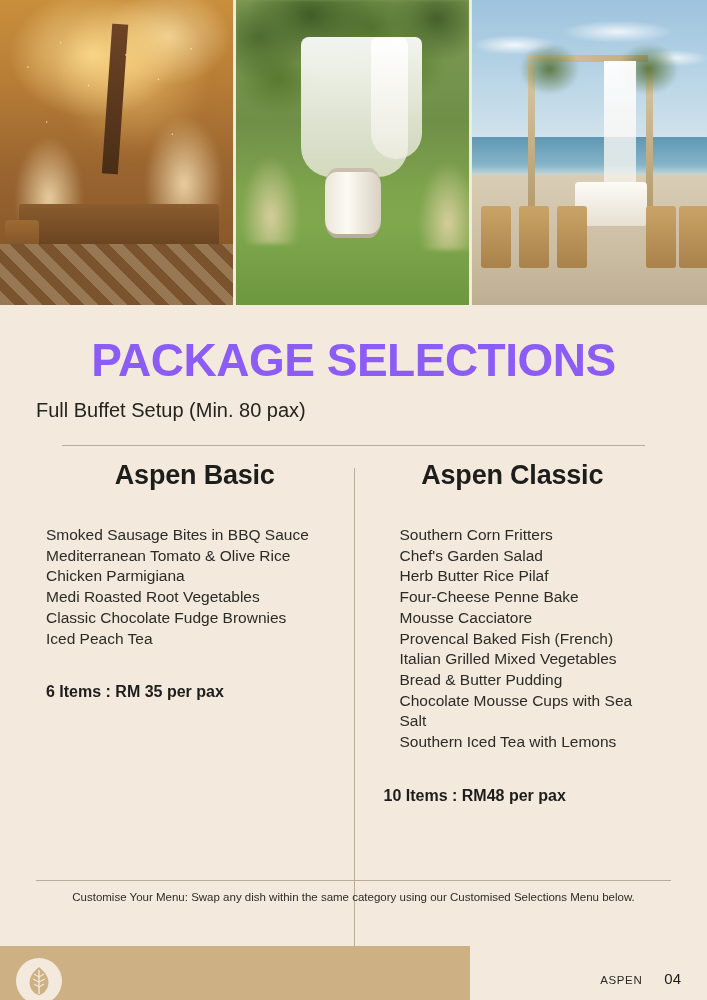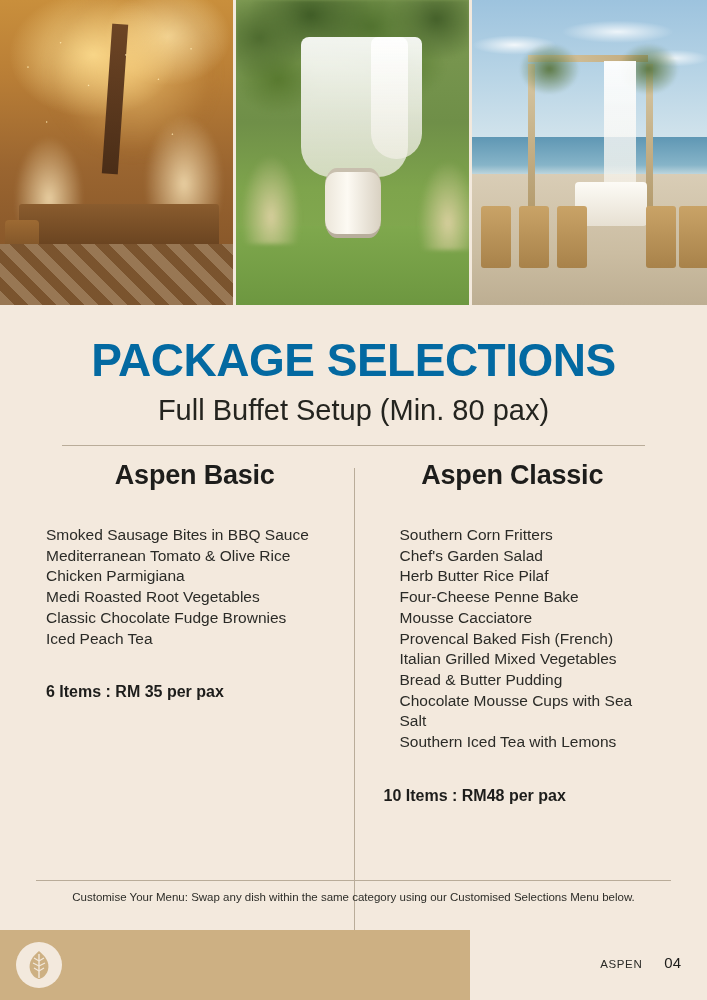--- a/index.html
+++ b/index.html
@@ -205,25 +205,24 @@
   .content {
     position: relative;
     padding: 30px 36px 0 36px;
   }
   .title {
     text-align: center;
     font-size: 46px;
     line-height: 50px;
     font-weight: 700;
     letter-spacing: -0.5px;
-    color: #0369a1;
+    color: #8b5cf6;
   }
   .subtitle {
-    text-align: center;
-    font-size: 29px;
+    font-size: 20px;
     line-height: 34px;
     color: #24241f;
     margin-top: 8px;
     font-weight: 400;
   }
   .rule {
     height: 1px;
     background: #b9ac99;
     margin: 18px 26px 0 26px;
   }
@@ -284,21 +283,21 @@
     text-align: center;
     font-size: 11.5px;
     color: #2d2d28;
   }
 
   
   .footer {
     position: absolute;
     left: 0; bottom: 0;
     width: 707px;
-    height: 70px;
+    height: 54px;
   }
   .footer-band {
     position: absolute;
     left: 0; top: 0;
     width: 470px; height: 70px;
     background: #cdb083;
   }
   .footer-logo {
     position: absolute;
     left: 16px; top: 12px;

